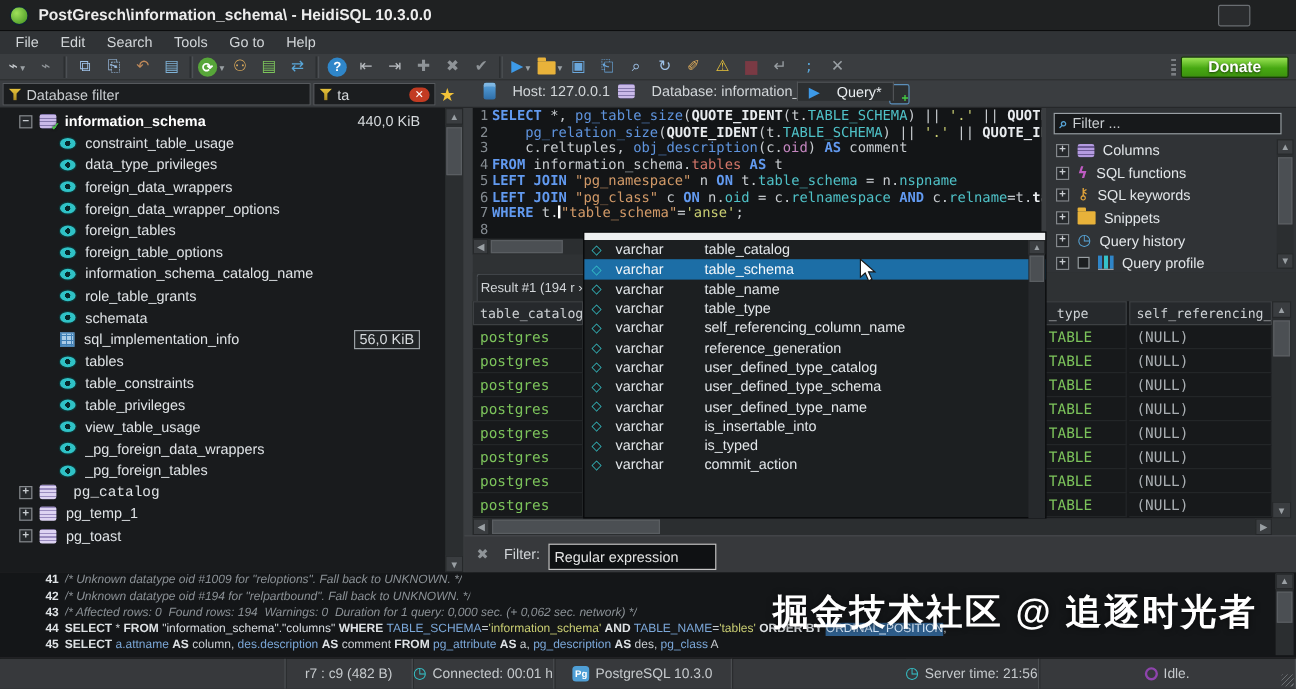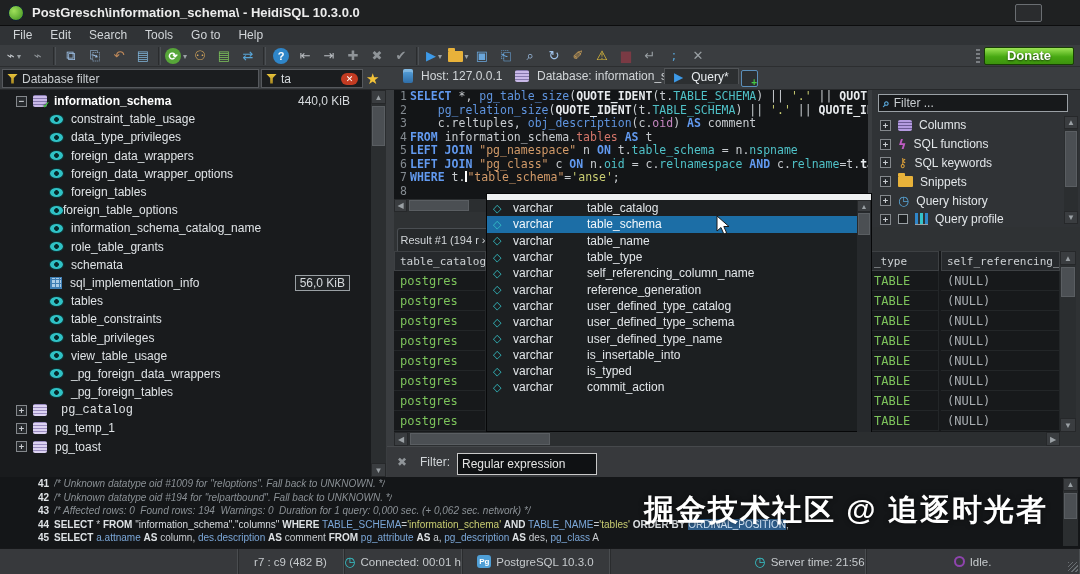--- a/index.html
+++ b/index.html
@@ -28,21 +28,21 @@
   #donate-grip{right:100px;top:4px;width:4px;height:14px;background:repeating-linear-gradient(0deg,#7a7e82 0 2px,transparent 2px 4px)}
   #donate-btn{right:6px;top:2px;width:90px;height:18px;background:linear-gradient(#9be455,#47a812 55%,#3c930e);border:1px solid #173f04;border-radius:2px;color:#fff;font-weight:bold;font-size:13px;text-align:center;line-height:16px;text-shadow:0 1px 2px rgba(0,0,0,.65)}
   
   #tabbar{left:0;top:67px;width:1080px;height:23px;background:#3a3d40;border-bottom:1px solid #26282a}
   .flt-input{position:absolute;top:2px;height:19px;background:#1b1d1f;border:1px solid #56595d;color:#d6dadd;display:flex;align-items:center;padding:0 4px;gap:4px}
   .i-funnel{width:11px;height:10px;background:linear-gradient(#e8c33a,#a88820);clip-path:polygon(0 0,100% 0,62% 45%,62% 100%,38% 100%,38% 45%);flex:none}
   .flt-text{flex:1;background:transparent;border:none;outline:none;color:#d6dadd;font-size:12px;font-family:"Liberation Sans",sans-serif;min-width:10px}
   .flt-text::placeholder{color:#c9cdd0;opacity:1}
   #clear-filter{width:17px;height:12px;background:#c23b22;border-radius:6px;color:#fff;font-size:9px;line-height:12px;text-align:center;flex:none}
   #star-icon{left:366px;top:3px;font-size:15px;color:#f2c238}
-  .maintab{position:absolute;top:1px;height:16px;display:flex;align-items:center;gap:8px;padding:4px 9px;color:#d2d6d9;white-space:nowrap}
+  .maintab{position:absolute;top:1px;height:16px;display:flex;align-items:center;gap:14px;padding:4px 9px;color:#d2d6d9;white-space:nowrap}
   .maintab.active{background:#2c2f31;border:1px solid #505356;border-bottom:none;color:#e8ecef}
   .i-server{width:10px;height:14px;border-radius:2px;background:linear-gradient(#5aa6e0,#2f6ea8);box-shadow:inset 0 3px 0 rgba(255,255,255,.25)}
   .i-db{width:14px;height:12px;border-radius:2px;background:repeating-linear-gradient(0deg,#c9b9e8 0 2px,#8578ad 2px 3px);position:relative;flex:none}
   .i-db .check{position:absolute;right:-3px;bottom:-3px;color:#43c943;font-size:9px;font-weight:bold;text-shadow:0 0 2px #000}
   .i-play{color:#3d9ae8;font-size:12px}
   #newtab-icon{left:741px;top:3px;width:17px;height:17px;border:1px solid #5b8fba;background:#2c2f31;border-radius:2px}
   #newtab-icon::after{content:"+";position:absolute;right:0px;bottom:-2px;color:#43c943;font-size:10px;font-weight:bold}
   
   #tree{left:0;top:90px;width:386px;height:387px;background:#191b1d;border-right:1px solid #101112}
   .trow{position:relative;height:18.2px;display:flex;align-items:center;white-space:nowrap}
@@ -299,21 +299,21 @@
       <div class="trow">
         <span class="i-eye" style="margin-left: 50px;"></span>
         <span class="lbl" style="margin-left: 8px;">foreign_data_wrapper_options</span>
       </div>
       <div class="trow">
         <span class="i-eye" style="margin-left: 50px;"></span>
         <span class="lbl" style="margin-left: 8px;">foreign_tables</span>
       </div>
       <div class="trow">
         <span class="i-eye" style="margin-left: 50px;"></span>
-        <span class="lbl" style="">foreign_table_options</span>
+        <span class="lbl" style="margin-left: 8px;">foreign_table_options</span>
       </div>
       <div class="trow">
         <span class="i-eye" style="margin-left: 50px;"></span>
         <span class="lbl" style="margin-left: 8px;">information_schema_catalog_name</span>
       </div>
       <div class="trow">
         <span class="i-eye" style="margin-left: 50px;"></span>
         <span class="lbl" style="margin-left: 8px;">role_table_grants</span>
       </div>
       <div class="trow">

